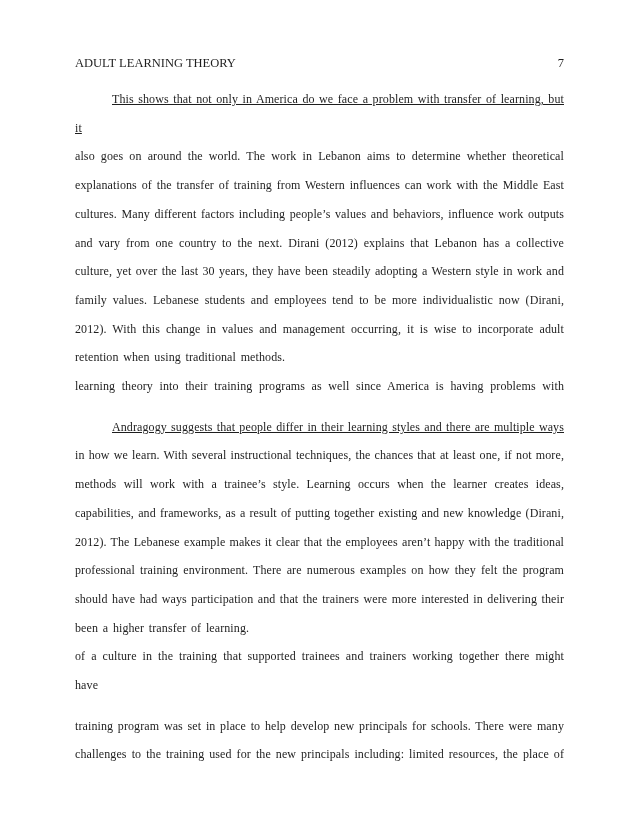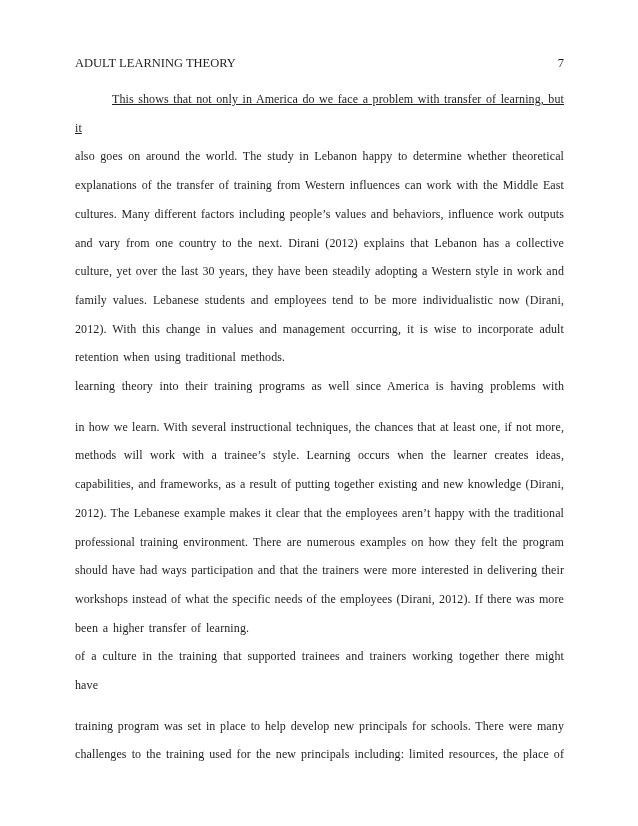--- a/index.html
+++ b/index.html
@@ -59,38 +59,38 @@
 <body>
 
 <div class="page">
   <div class="page-header">
     <span>ADULT LEARNING THEORY</span>
     <span>7</span>
   </div>
   <div class="body-text">
       <div class="paragraph">
         <div class="line first">This shows that not only in America do we face a problem with transfer of learning, but it</div>
-        <div class="line">also goes on around the world. The study in Lebanon happy to determine whether theoretical</div>
+        <div class="line">also goes on around the world. The work in Lebanon aims to determine whether theoretical</div>
         <div class="line">explanations of the transfer of training from Western influences can work with the Middle East</div>
         <div class="line">cultures. Many different factors including people’s values and behaviors, influence work outputs</div>
         <div class="line">and vary from one country to the next. Dirani (2012) explains that Lebanon has a collective</div>
         <div class="line">culture, yet over the last 30 years, they have been steadily adopting a Western style in work and</div>
         <div class="line">family values. Lebanese students and employees tend to be more individualistic now (Dirani,</div>
         <div class="line">2012). With this change in values and management occurring, it is wise to incorporate adult</div>
         <div class="line lastline">retention when using traditional methods.</div>
         <div class="line">learning theory into their training programs as well since America is having problems with</div>
       </div>
       <div class="paragraph">
+        <div class="line first">Andragogy suggests that people differ in their learning styles and there are multiple ways</div>
         <div class="line">in how we learn. With several instructional techniques, the chances that at least one, if not more,</div>
         <div class="line">methods will work with a trainee’s style. Learning occurs when the learner creates ideas,</div>
         <div class="line">capabilities, and frameworks, as a result of putting together existing and new knowledge (Dirani,</div>
         <div class="line">2012). The Lebanese example makes it clear that the employees aren’t happy with the traditional</div>
         <div class="line">professional training environment.  There are numerous examples on how they felt the program</div>
         <div class="line">should have had ways participation and that the trainers were more interested in delivering their</div>
-        <div class="line">workshops instead of what the specific needs of the employees (Dirani, 2012). If there was more</div>
         <div class="line lastline">been a higher transfer of learning.</div>
         <div class="line">of a culture in the training that supported trainees and trainers working together there might have</div>
       </div>
       <div class="paragraph">
         <div class="line">training program was set in place to help develop new principals for schools. There were many</div>
         <div class="line">challenges to the training used for the new principals including: limited resources, the place of</div>
       </div>
     </div>
 </div>
 

